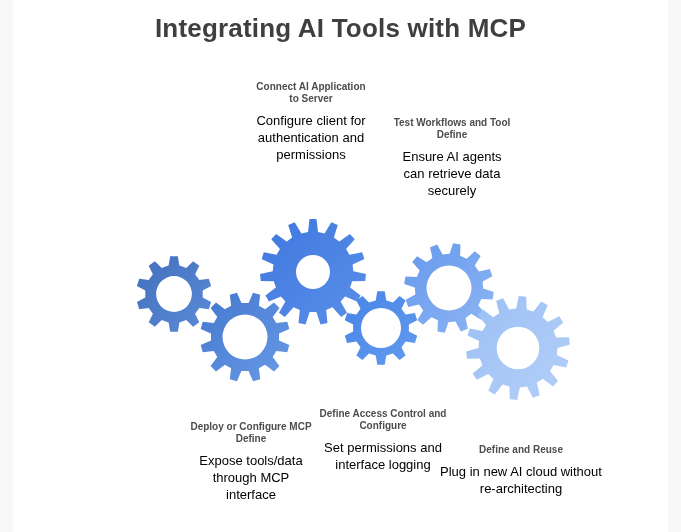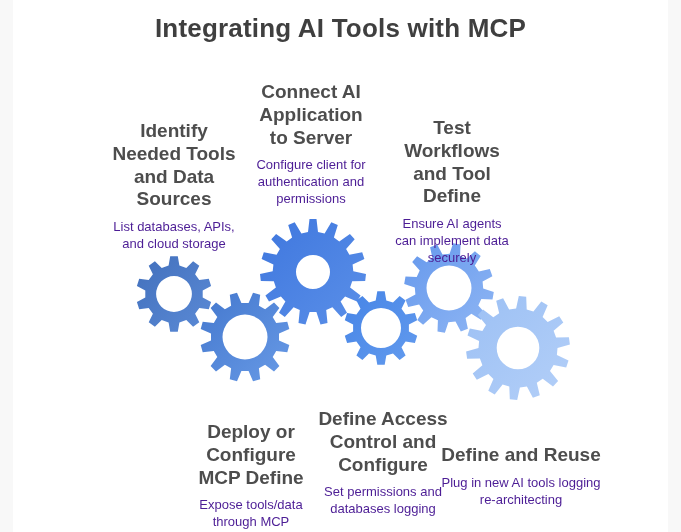--- a/index.html
+++ b/index.html
@@ -8,22 +8,22 @@
   .edge-strip{position:absolute;top:0;bottom:0;width:13px;background:#f8f8f8;}
   .edge-left{left:0;}
   .edge-right{right:0;}
   .title{
     position:absolute;left:0;right:0;top:13px;
     text-align:center;font-size:26px;font-weight:bold;color:#3f3f3f;
     letter-spacing:.2px;
   }
   .gears-svg{position:absolute;left:0;top:0;}
   .step{position:absolute;text-align:center;}
-  .step h3{margin:0 auto;font-size:19px;font-weight:bold;color:#4d4d4d;line-height:1.2;}
-  .step p{margin:8px auto 0;font-size:13px;color:#4c1d95;line-height:1.3;}
+  .step h3{margin:0 auto;font-size:10px;font-weight:bold;color:#4d4d4d;line-height:1.2;}
+  .step p{margin:8px auto 0;font-size:13px;color:#000000;line-height:1.3;}
   #step-identify{left:88px;top:120px;width:172px}
   #step-identify h3{width:140px}
   #step-identify p{width:125px}
   #step-connect{left:225px;top:81px;width:172px}
   #step-connect h3{width:120px}
   #step-connect p{width:150px}
   #step-test{left:366px;top:117px;width:172px}
   #step-test h3{width:130px}
   #step-test p{width:115px}
   #step-deploy{left:165px;top:421px;width:172px}
@@ -73,42 +73,38 @@
         </linearGradient>
       </defs>
       <path d="M168.6,265.6L170.2,256.2L177.8,256.2L179.4,265.6L186.3,267.9L193.1,261.2L199.3,265.7L195.1,274.2L199.3,280.1L208.8,278.7L211.1,285.9L202.7,290.4L202.7,297.6L211.1,302.1L208.8,309.3L199.3,307.9L195.1,313.8L199.3,322.3L193.1,326.8L186.3,320.1L179.4,322.4L177.8,331.8L170.2,331.8L168.6,322.4L161.7,320.1L154.9,326.8L148.7,322.3L152.9,313.8L148.7,307.9L139.2,309.3L136.9,302.1L145.3,297.6L145.3,290.4L136.9,285.9L139.2,278.7L148.7,280.1L152.9,274.2L148.7,265.7L154.9,261.2L161.7,267.9Z M191.9,294 A17.9,17.9 0 1 0 156.1,294 A17.9,17.9 0 1 0 191.9,294 Z" fill="url(#gear-grad-0)" fill-rule="evenodd"></path>
       <path d="M248.6,303.0L253.0,292.7L260.2,294.7L258.9,305.8L265.1,309.3L274.0,302.6L279.4,308.0L272.7,316.9L276.2,323.1L287.3,321.8L289.3,329.0L279.0,333.4L279.0,340.6L289.3,345.0L287.3,352.2L276.2,350.9L272.7,357.1L279.4,366.0L274.0,371.4L265.1,364.7L258.9,368.2L260.2,379.3L253.0,381.3L248.6,371.0L241.4,371.0L237.0,381.3L229.8,379.3L231.1,368.2L224.9,364.7L216.0,371.4L210.6,366.0L217.3,357.1L213.8,350.9L202.7,352.2L200.7,345.0L211.0,340.6L211.0,333.4L200.7,329.0L202.7,321.8L213.8,323.1L217.3,316.9L210.6,308.0L216.0,302.6L224.9,309.3L231.1,305.8L229.8,294.7L237.0,292.7L241.4,303.0Z M267.5,337 A22.5,22.5 0 1 0 222.5,337 A22.5,22.5 0 1 0 267.5,337 Z" fill="url(#gear-grad-1)" fill-rule="evenodd"></path>
       <path d="M308.0,232.0L309.5,219.1L316.5,219.1L318.0,232.0L324.6,233.4L331.3,222.2L337.8,225.1L333.9,237.5L339.3,241.5L349.9,234.0L354.7,239.3L346.1,249.0L349.4,254.8L362.2,252.3L364.4,259.0L352.6,264.5L353.3,271.2L366.0,274.0L365.2,281.1L352.2,281.2L350.1,287.6L360.6,295.4L357.0,301.5L345.1,296.4L340.6,301.4L347.0,312.7L341.2,316.9L332.4,307.3L326.2,310.0L327.5,323.0L320.5,324.5L316.4,312.1L309.6,312.1L305.5,324.5L298.5,323.0L299.8,310.0L293.6,307.3L284.8,316.9L279.0,312.7L285.4,301.4L280.9,296.4L269.0,301.5L265.4,295.4L275.9,287.6L273.8,281.2L260.8,281.1L260.0,274.0L272.7,271.2L273.4,264.5L261.6,259.0L263.8,252.3L276.6,254.8L279.9,249.0L271.3,239.3L276.1,234.0L286.7,241.5L292.1,237.5L288.2,225.1L294.7,222.2L301.4,233.4Z M330.0,272 A17.0,17.0 0 1 0 296.0,272 A17.0,17.0 0 1 0 330.0,272 Z" fill="url(#gear-grad-2)" fill-rule="evenodd"></path>
       <path d="M375.7,300.4L377.3,291.2L384.7,291.2L386.3,300.4L393.0,302.6L399.6,296.0L405.6,300.4L401.5,308.8L405.6,314.5L414.9,313.1L417.2,320.2L408.9,324.5L408.9,331.5L417.2,335.8L414.9,342.9L405.6,341.5L401.5,347.2L405.6,355.6L399.6,360.0L393.0,353.4L386.3,355.6L384.7,364.8L377.3,364.8L375.7,355.6L369.0,353.4L362.4,360.0L356.4,355.6L360.5,347.2L356.4,341.5L347.1,342.9L344.8,335.8L353.1,331.5L353.1,324.5L344.8,320.2L347.1,313.1L356.4,314.5L360.5,308.8L356.4,300.4L362.4,296.0L369.0,302.6Z M401.0,328 A20.0,20.0 0 1 0 361.0,328 A20.0,20.0 0 1 0 401.0,328 Z" fill="url(#gear-grad-3)" fill-rule="evenodd"></path>
       <path d="M449.6,253.8L453.1,243.2L460.5,244.5L460.1,255.7L466.6,258.7L474.9,251.2L480.7,256.1L474.8,265.6L478.9,271.4L489.8,269.1L492.4,276.2L482.6,281.5L483.2,288.6L493.8,292.1L492.5,299.5L481.3,299.1L478.3,305.6L485.8,313.9L480.9,319.7L471.4,313.8L465.6,317.9L467.9,328.8L460.8,331.4L455.5,321.6L448.4,322.2L444.9,332.8L437.5,331.5L437.9,320.3L431.4,317.3L423.1,324.8L417.3,319.9L423.2,310.4L419.1,304.6L408.2,306.9L405.6,299.8L415.4,294.5L414.8,287.4L404.2,283.9L405.5,276.5L416.7,276.9L419.7,270.4L412.2,262.1L417.1,256.3L426.6,262.2L432.4,258.1L430.1,247.2L437.2,244.6L442.5,254.4Z M471.5,288 A22.5,22.5 0 1 0 426.5,288 A22.5,22.5 0 1 0 471.5,288 Z" fill="url(#gear-grad-4)" fill-rule="evenodd"></path>
       <path d="M516.1,308.5L518.8,296.0L526.2,296.7L526.7,309.4L533.4,311.6L541.3,301.5L547.7,305.3L542.6,317.0L547.7,321.9L559.2,316.2L563.3,322.4L553.6,330.8L556.1,337.4L568.9,337.2L569.9,344.6L557.5,347.9L556.9,355.0L568.5,360.4L566.2,367.5L553.6,365.1L550.0,371.1L558.1,381.0L553.0,386.5L542.7,378.8L536.8,382.8L539.8,395.2L532.9,397.8L526.9,386.5L519.9,387.5L517.2,400.0L509.8,399.3L509.3,386.6L502.6,384.4L494.7,394.5L488.3,390.7L493.4,379.0L488.3,374.1L476.8,379.8L472.7,373.6L482.4,365.2L479.9,358.6L467.1,358.8L466.1,351.4L478.5,348.1L479.1,341.0L467.5,335.6L469.8,328.5L482.4,330.9L486.0,324.9L477.9,315.0L483.0,309.5L493.3,317.2L499.2,313.2L496.2,300.8L503.1,298.2L509.1,309.5Z M539.3,348 A21.3,21.3 0 1 0 496.7,348 A21.3,21.3 0 1 0 539.3,348 Z" fill="url(#gear-grad-5)" fill-rule="evenodd"></path>
     </svg>
 
-  <div class="step" id="step-identify">
-    <h3>Identify Needed Tools and Data Sources</h3>
-    <p>List databases, APIs, and cloud storage</p>
-  </div>
 
   <div class="step" id="step-connect">
     <h3>Connect AI Application to Server</h3>
     <p>Configure client for authentication and permissions</p>
   </div>
 
   <div class="step" id="step-test">
     <h3>Test Workflows and Tool Define</h3>
-    <p>Ensure AI agents can implement data securely</p>
+    <p>Ensure AI agents can retrieve data securely</p>
   </div>
 
   <div class="step" id="step-deploy">
     <h3>Deploy or Configure MCP Define</h3>
     <p>Expose tools/data through MCP interface</p>
   </div>
 
   <div class="step" id="step-define">
     <h3>Define Access Control and Configure</h3>
-    <p>Set permissions and databases logging</p>
+    <p>Set permissions and interface logging</p>
   </div>
 
   <div class="step" id="step-scale">
     <h3>Define and Reuse</h3>
-    <p>Plug in new AI tools logging re-architecting</p>
+    <p>Plug in new AI cloud without re-architecting</p>
   </div>
 </div>
 
 </body></html>

